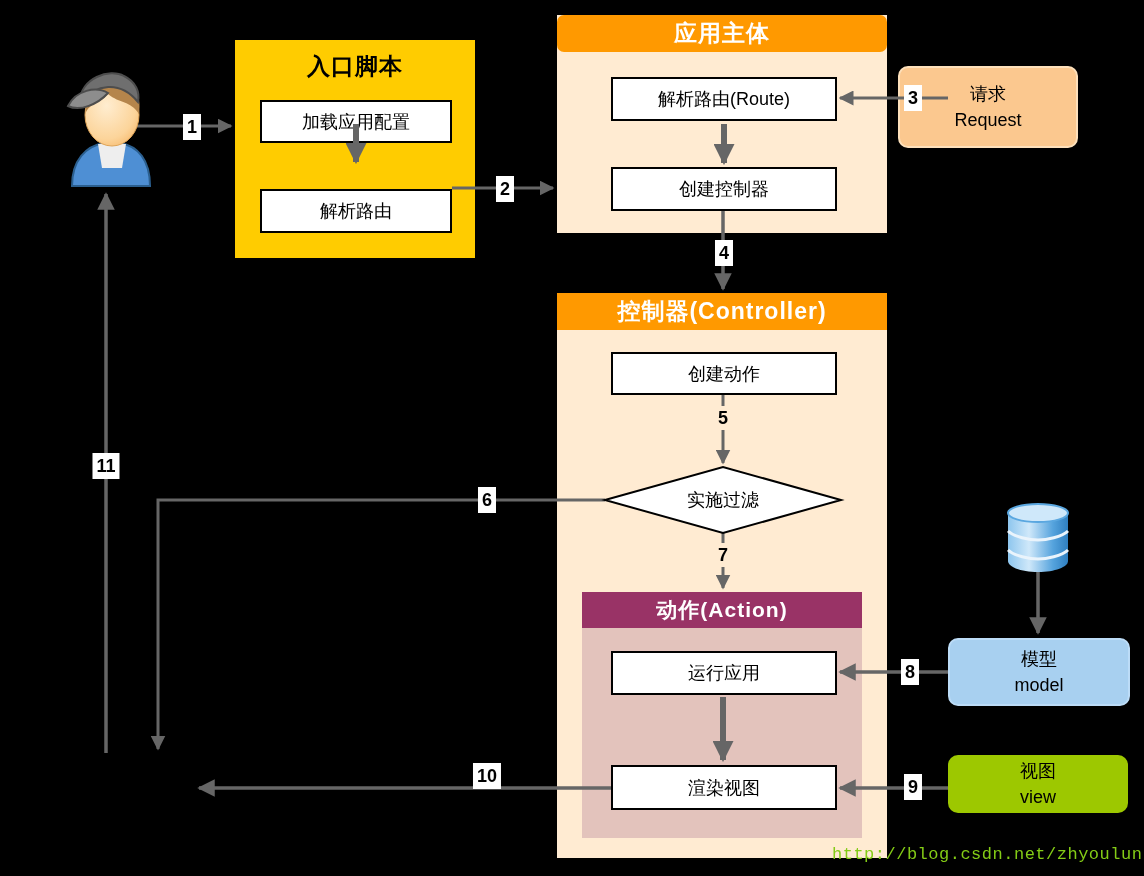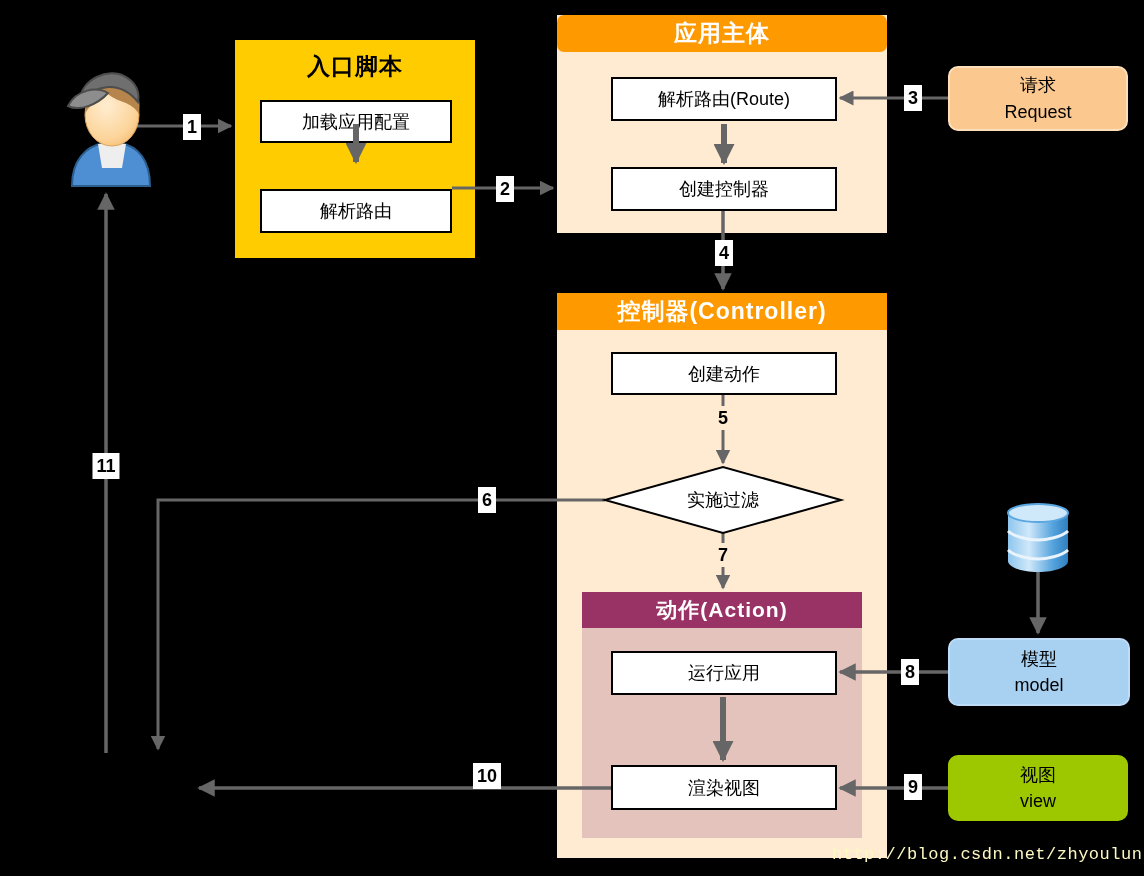--- a/index.html
+++ b/index.html
@@ -29,21 +29,21 @@
     padding:1px 4px;line-height:24px;
   }
   .num.plain{background:#FFEBD2;padding:0 5px;}
   .diamond-label{
     position:absolute;z-index:20;width:160px;text-align:center;
     font-size:18px;color:#000;transform:translate(-50%,-50%);
   }
   .watermark{
     position:absolute;z-index:30;left:832px;top:845px;
     font-family:"Liberation Mono","DejaVu Sans Mono",monospace;
-    font-size:17px;color:#fef9c3;letter-spacing:0.5px;white-space:nowrap;
+    font-size:17px;color:#84cc16;letter-spacing:0.5px;white-space:nowrap;
   }
 </style>
 </head>
 <body>
 
 <div class="canvas">
 
   <svg class="layer" width="1144" height="876" viewBox="0 0 1144 876">
     <defs>
       <marker id="ah" viewBox="0 0 10 10" refX="9" refY="5" markerWidth="5" markerHeight="5" orient="auto-start-reverse">
@@ -119,31 +119,31 @@
 
     <div class="panel" style="left:25px;top:299px;width:280px;height:246px;background:#E3C3BC;">
       <div class="hdr" style="height:36px;background:#993366;font-size:21px;">动作(Action)</div>
       <div class="wbox" style="left:29px;top:59px;width:226px;height:44px;">运行应用</div>
       <div class="wbox" style="left:29px;top:173px;width:226px;height:45px;">渲染视图</div>
     </div>
   </div>
 
   <div class="diamond-label" style="left:723px;top:500px;">实施过滤</div>
 
-  <div class="pill" style="left:948px;top:66px;width:180px;height:65px;background:#FBC88F;border:2px solid #fde0bb;">
+  <div class="pill" style="left:898px;top:66px;width:180px;height:82px;background:#FBC88F;border:2px solid #fde0bb;">
     <span>请求</span>
     <span>Request</span>
   </div>
 
   <div class="pill" style="left:948px;top:638px;width:182px;height:68px;background:#A8D0F0;border:2px solid #bcdcf7;">
     <span>模型</span>
     <span>model</span>
   </div>
 
-  <div class="pill" style="left:948px;top:755px;width:180px;height:66px;background:#9DC800;">
+  <div class="pill" style="left:948px;top:755px;width:180px;height:58px;background:#9DC800;">
     <span>视图</span>
     <span>view</span>
   </div>
 
 
   <div class="num" style="left:192px;top:127px;">1</div>
   <div class="num" style="left:505px;top:189px;">2</div>
   <div class="num" style="left:913px;top:98px;">3</div>
   <div class="num" style="left:724px;top:253px;">4</div>
   <div class="num plain" style="left:723px;top:418px;">5</div>

